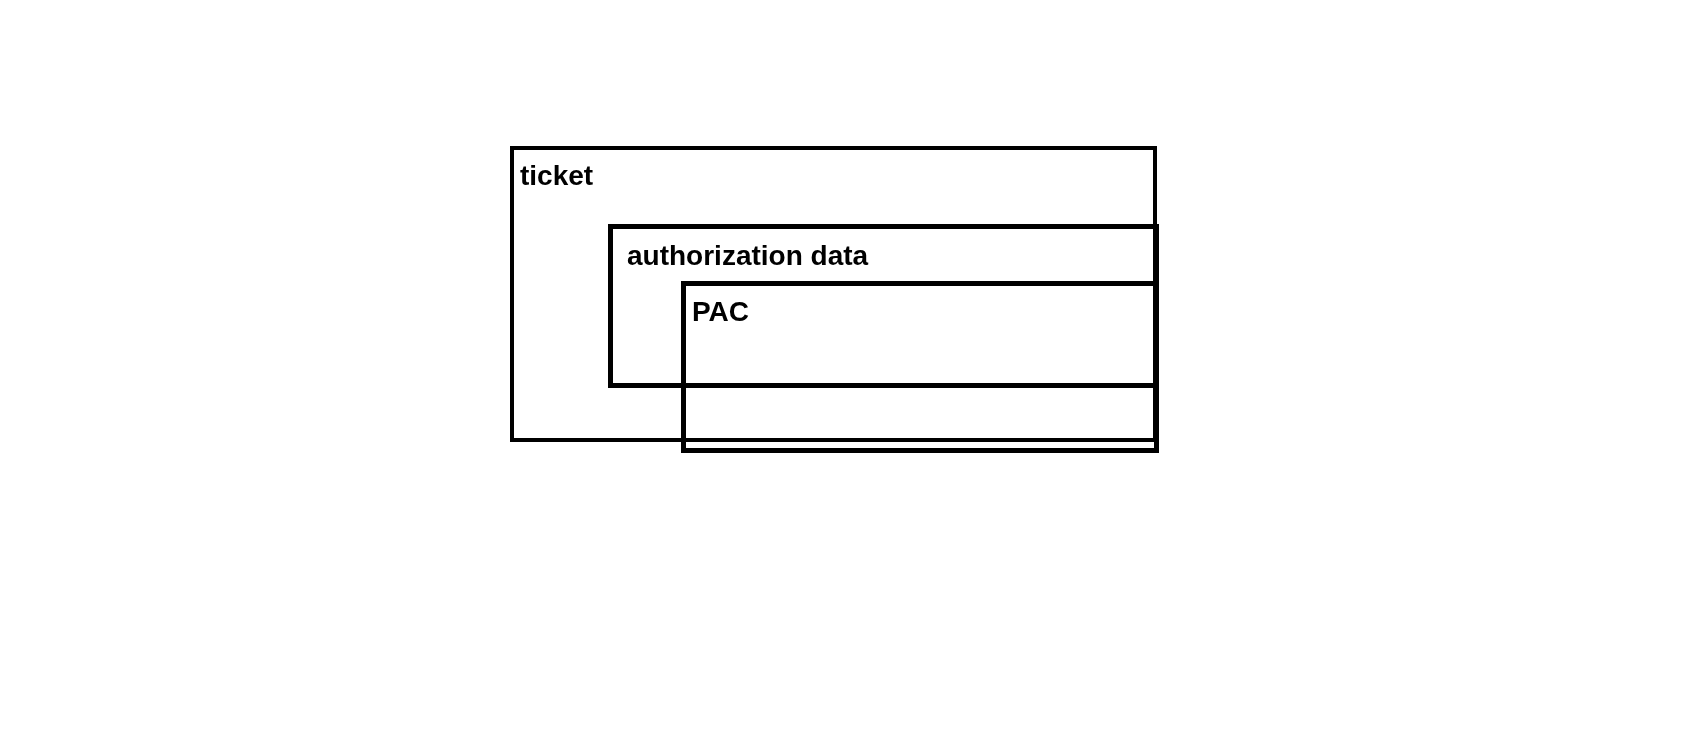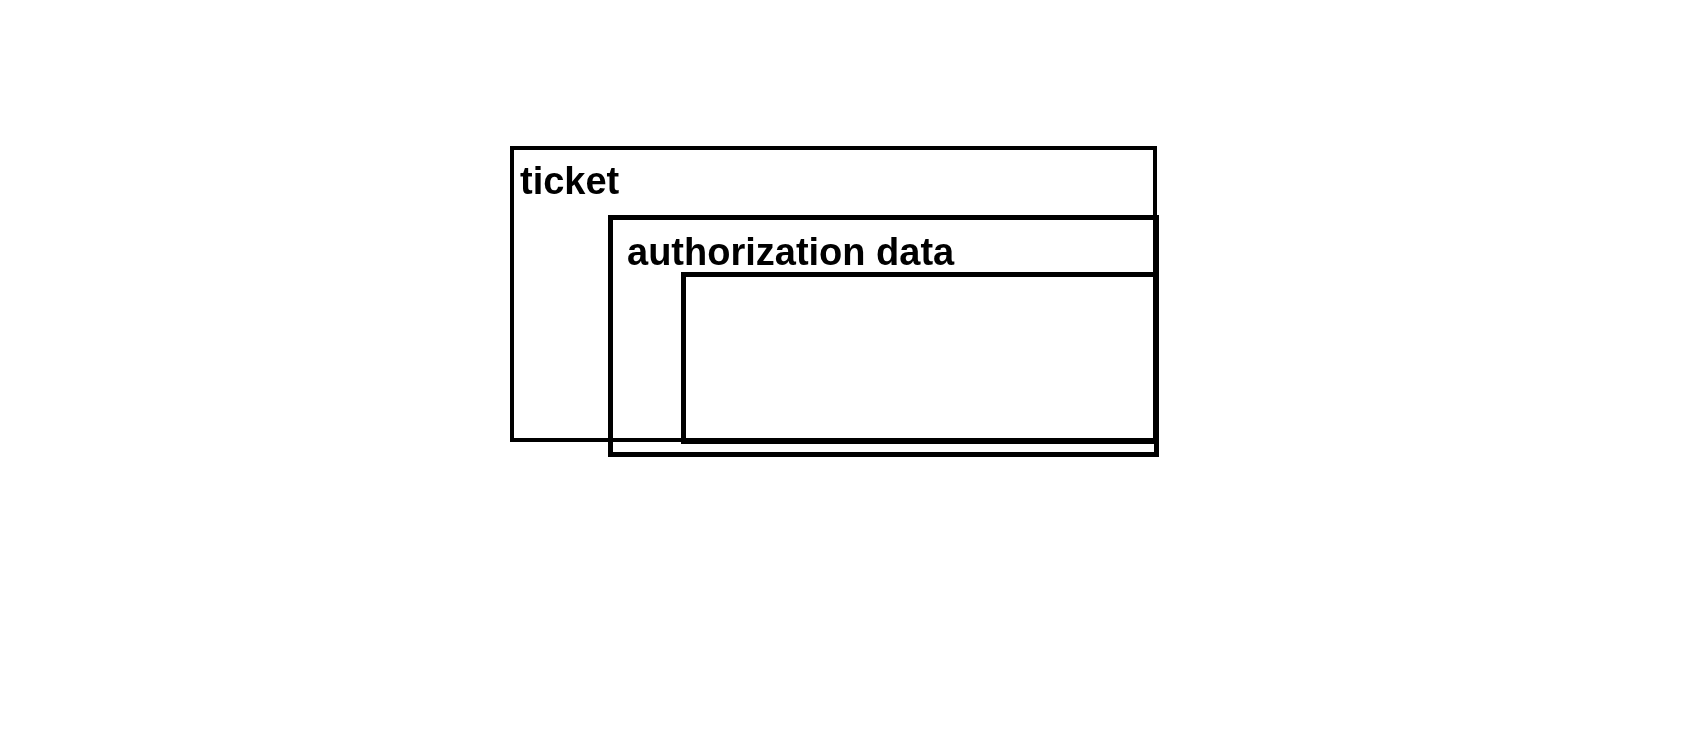--- a/index.html
+++ b/index.html
@@ -17,36 +17,36 @@
   }
   .box {
     position: absolute;
     box-sizing: border-box;
     border: 5px solid #000000;
     background: transparent;
   }
   .label {
     color: #000000;
     font-weight: bold;
-    font-size: 38px;
+    font-size: 28px;
     line-height: 1.2;
     white-space: nowrap;
   }
   
   #box-ticket {
     left: 510px; top: 146px;
     width: 647px; height: 296px;
     border-width: 4px;
   }
   #box-ticket > .label { margin: 9px 0 0 6px; }
 
   
   #box-authorization-data {
-    left: 94px; top: 65px;
-    width: 551px; height: 242px;
+    left: 94px; top: 74px;
+    width: 551px; height: 164px;
   }
   #box-authorization-data > .label { margin: 10px 0 0 14px; }
 
   
   #box-pac {
     left: 68px; top: 52px;
     width: 478px; height: 172px;
   }
   #box-pac > .label { margin: 9px 0 0 6px; }
 
@@ -62,19 +62,20 @@
 
 <div id="canvas">
 
   <div class="box" id="box-ticket">
     <div class="label">ticket</div>
 
     <div class="box" id="box-authorization-data">
       <div class="label">authorization data</div>
 
       <div class="box" id="box-pac">
+        <div class="label">PAC</div>
 
 
       </div>
     </div>
   </div>
 
 </div>
 
 </body></html>

